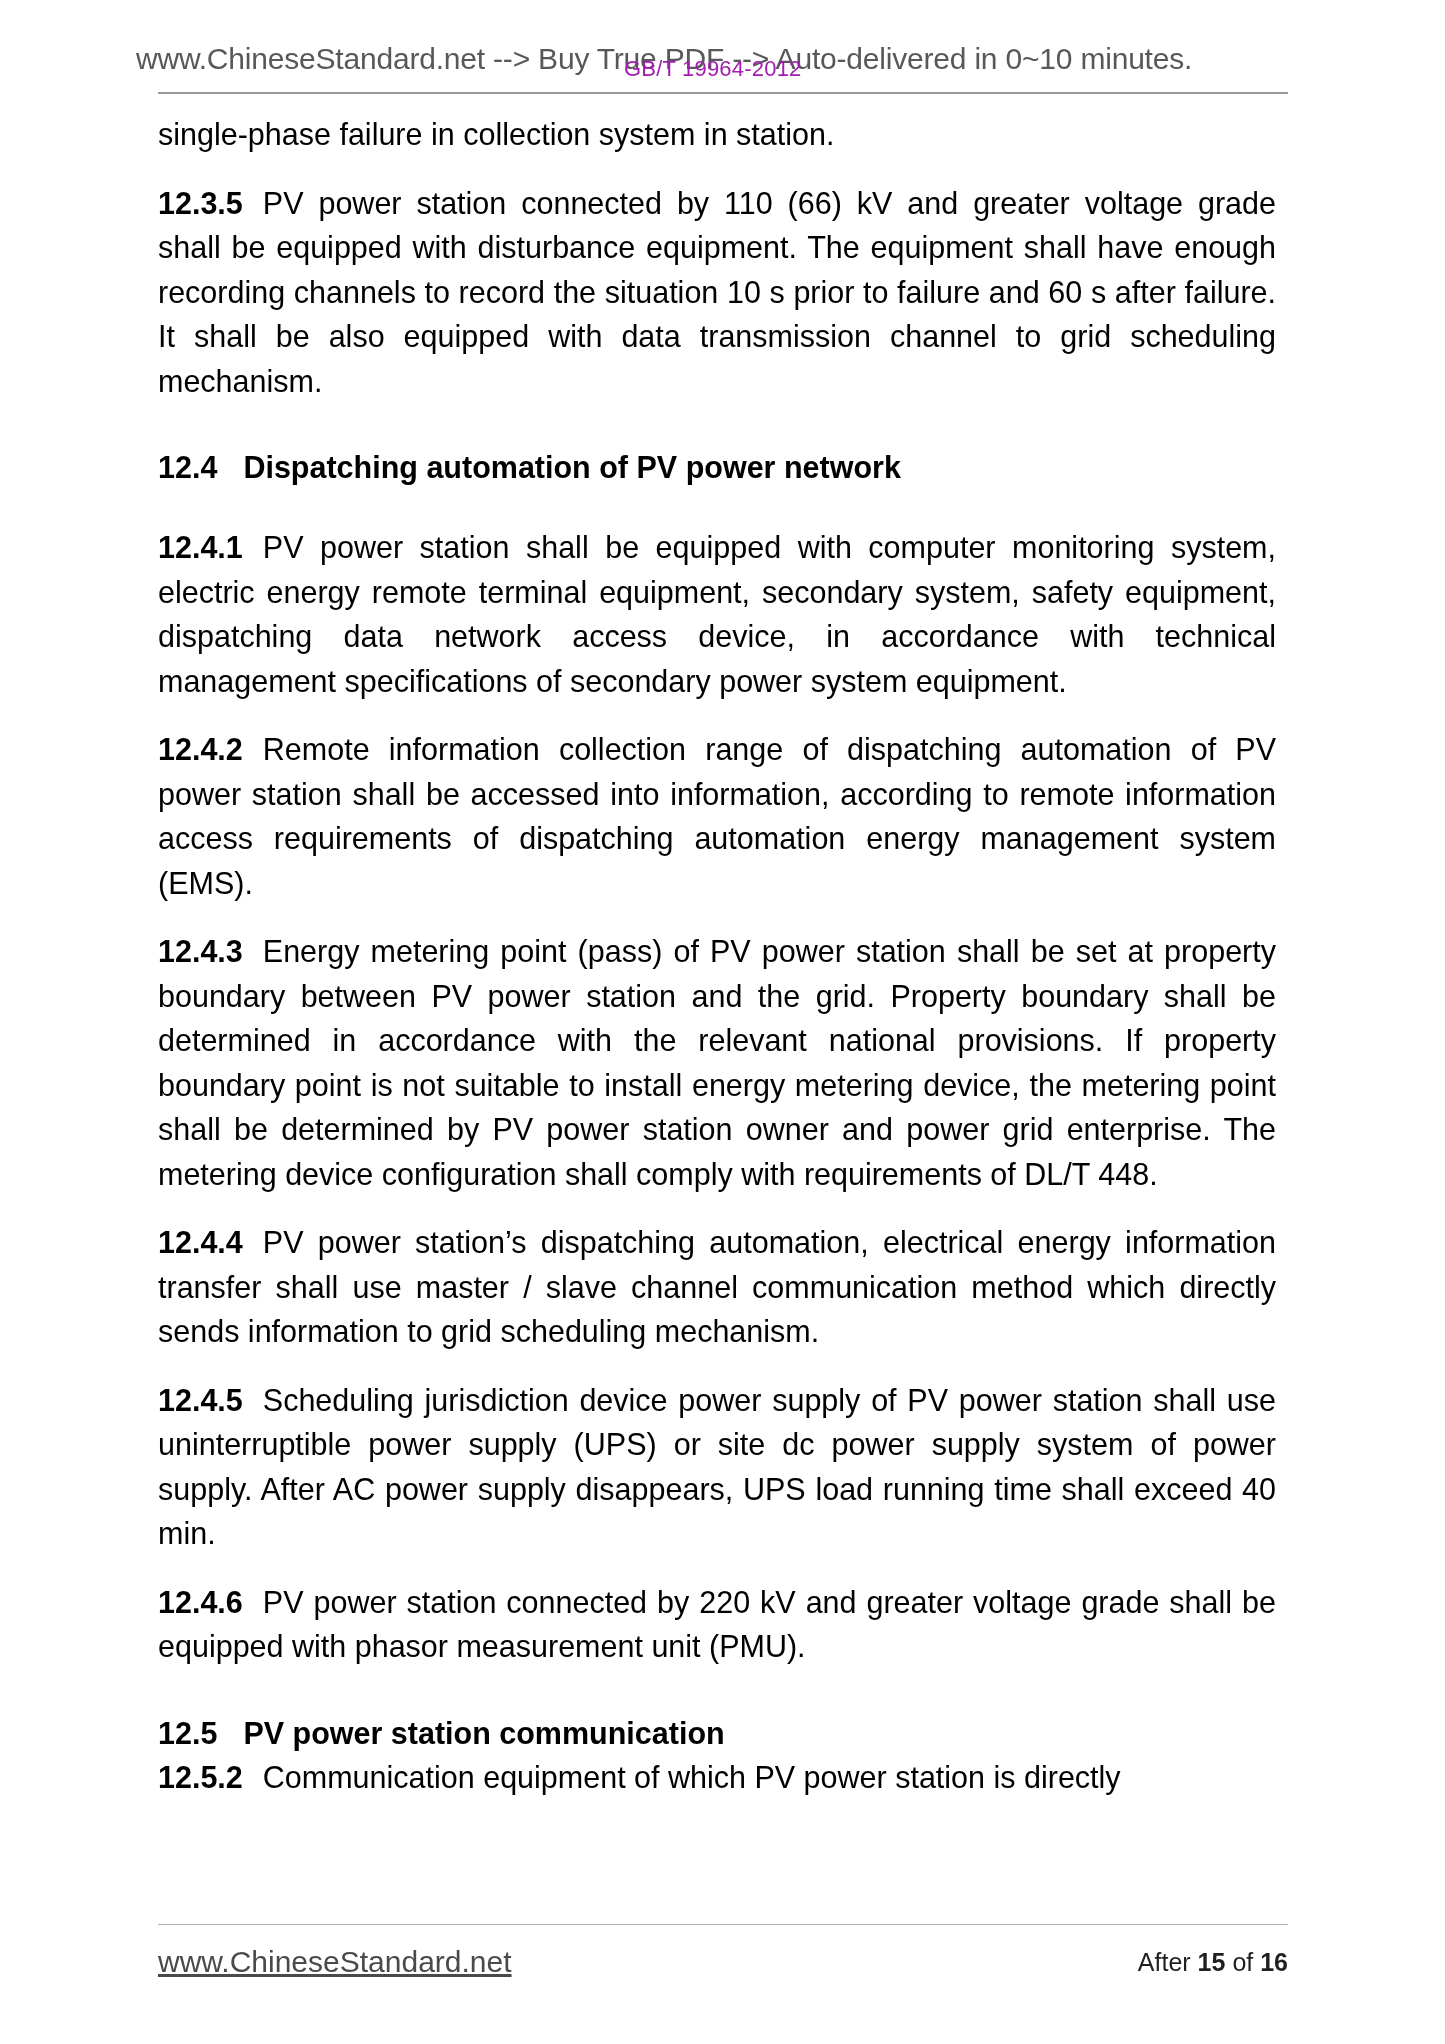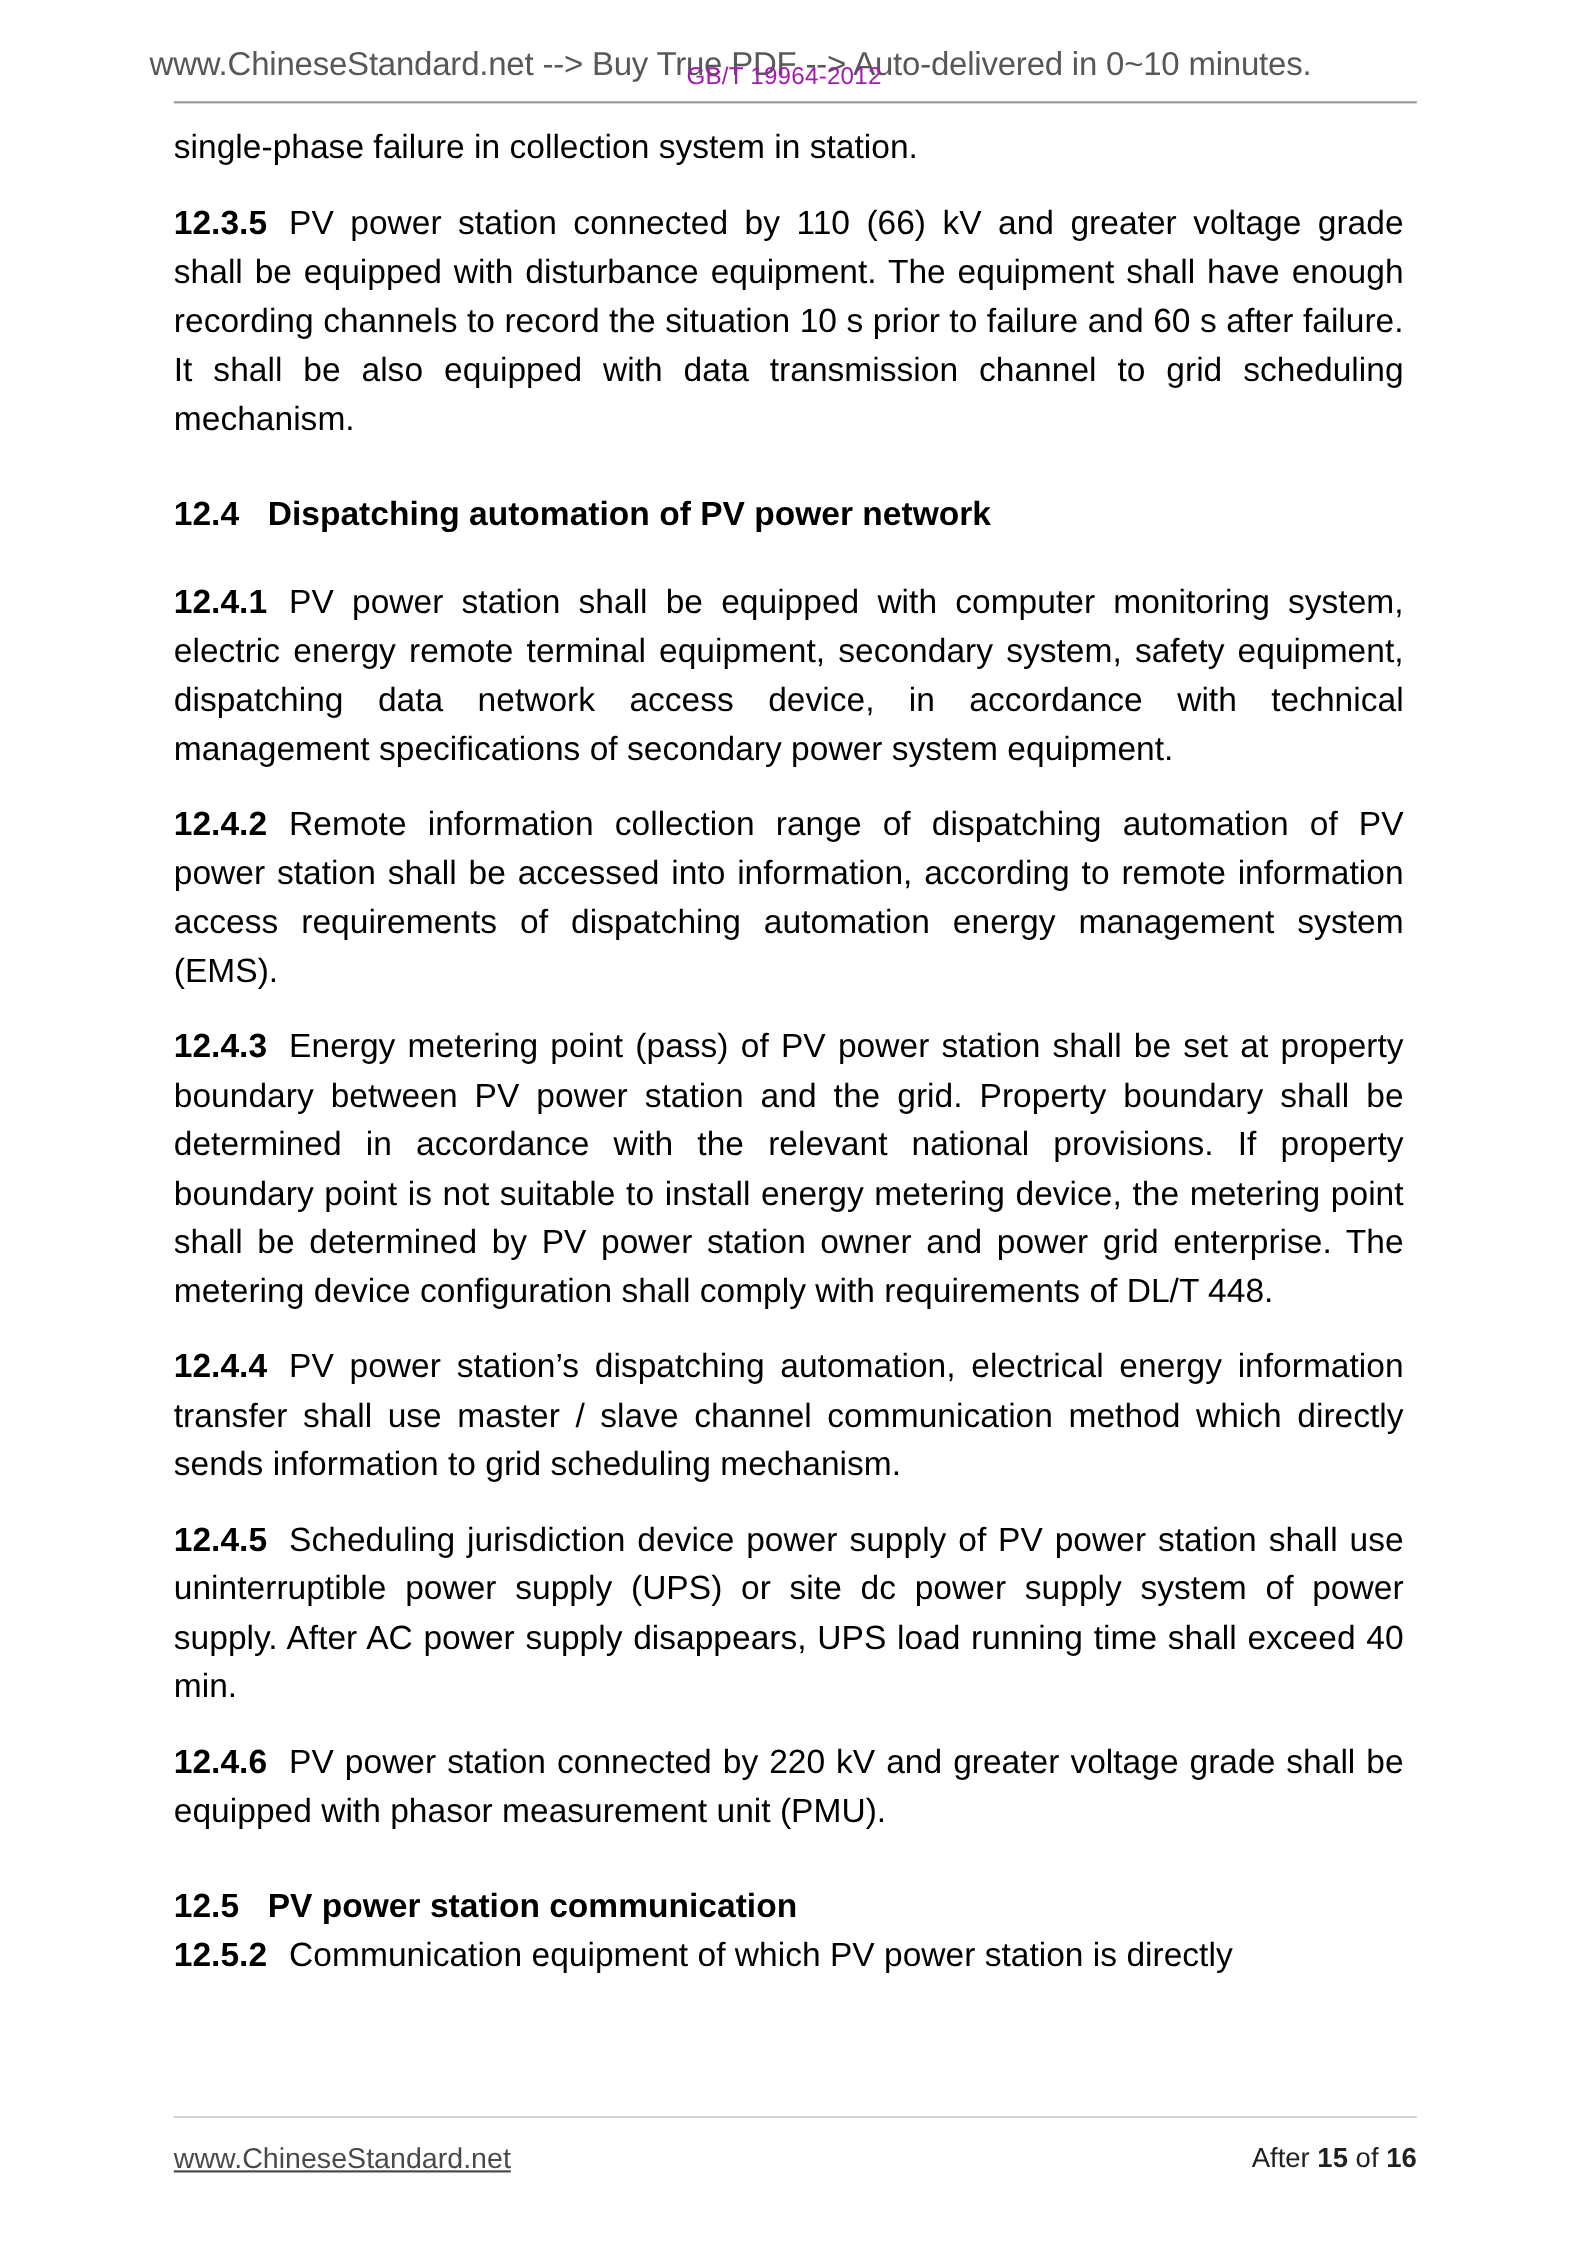--- a/index.html
+++ b/index.html
@@ -109,21 +109,21 @@
     left: 158px;
     top: 30px;
     width: 1130px;
     height: 1px;
     background: #b0b0b0;
   }
   .footer-left {
     position: absolute;
     left: 158px;
     top: 52px;
-    font-size: 26px;
+    font-size: 30px;
     line-height: 32px;
     color: #4a4a4a;
     text-decoration: underline;
     white-space: nowrap;
   }
   .footer-right {
     position: absolute;
     right: 157px;
     top: 52px;
     font-size: 25px;

